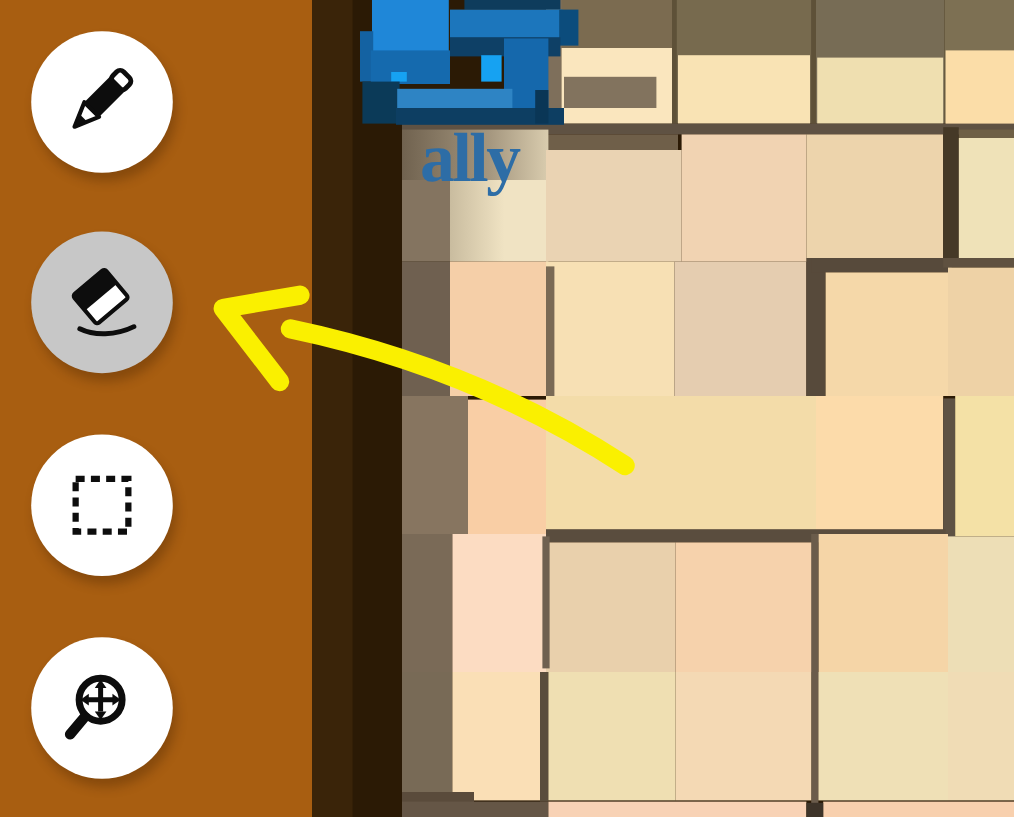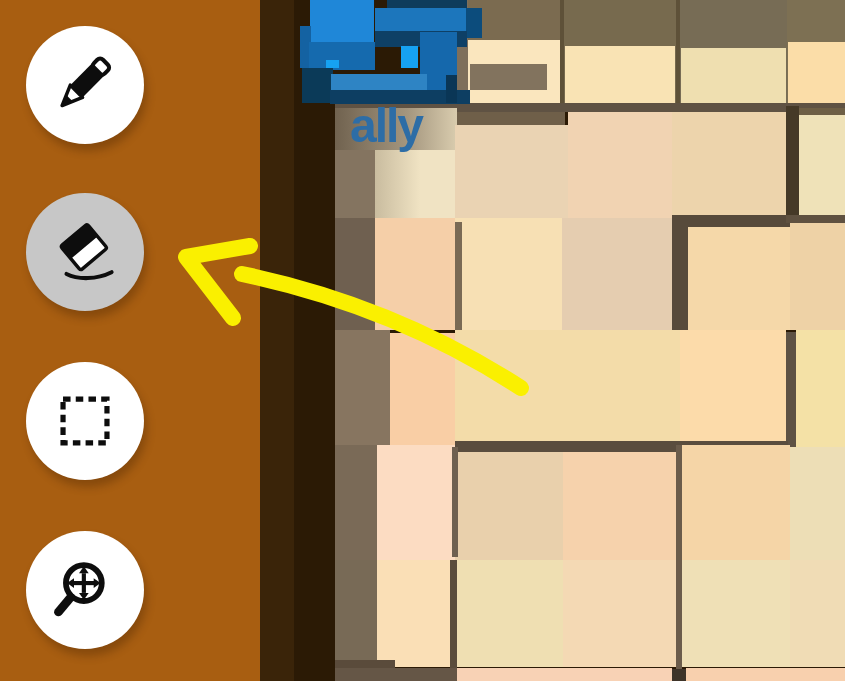--- a/index.html
+++ b/index.html
@@ -5,22 +5,22 @@
   html,body{margin:0;padding:0;background:#000;}
   #app{
     position:relative;width:845px;height:681px;overflow:hidden;
     font-family:"DejaVu Sans","Liberation Sans",sans-serif;
   }
   
   #scene{position:absolute;inset:0;background:#2B1A05;}
   .blk{position:absolute;}
   #player-name{
     position:absolute;left:350px;top:98px;
-    font-size:48px;font-weight:bold;letter-spacing:-2px;
-    font-family:Liberation Sans, sans-serif;
+    font-size:58px;font-weight:bold;letter-spacing:-2px;
+    font-family:Liberation Serif, serif;
   }
   
   #sidebar{position:absolute;left:0;top:0;width:260px;height:681px;z-index:5;}
   .tool-btn{
     position:absolute;left:26px;width:118px;height:118px;border-radius:50%;
     border:none;padding:0;display:flex;align-items:center;justify-content:center;
     box-shadow:3px 7px 9px rgba(55,25,0,0.30);cursor:pointer;
   }
   .tool-btn svg{display:block;}
   

